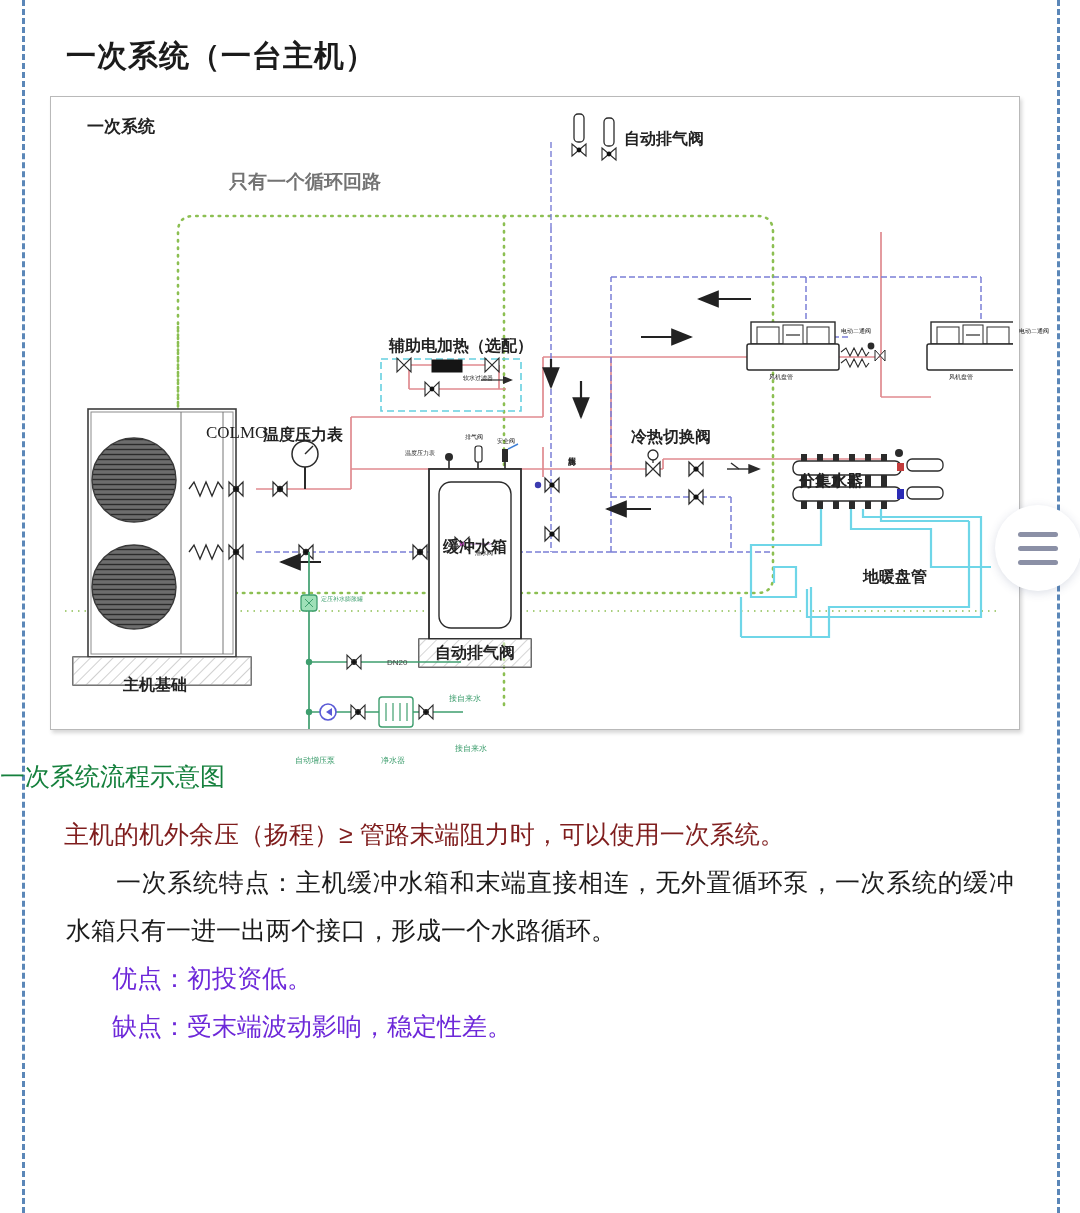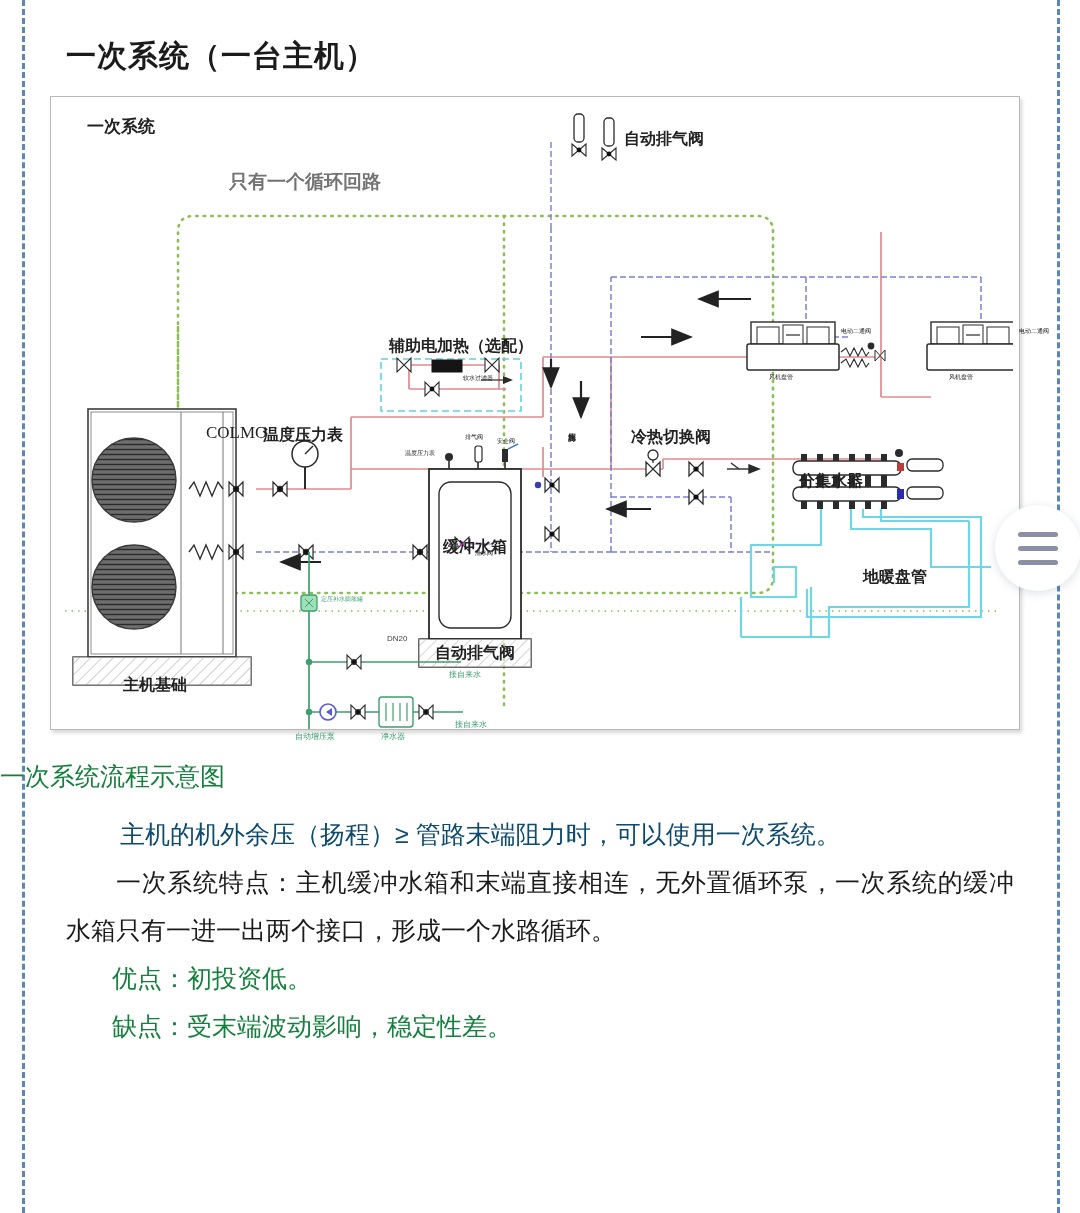--- a/index.html
+++ b/index.html
@@ -29,41 +29,41 @@
   }
 
   .svg-wrap{position:absolute;left:0;top:0;width:962px;height:632px;}
 
   .cap{
     position:absolute;width:1080px;text-align:left;top:760px;
     font-size:25px;color:#15803d;
   }
 
   .body-text{position:absolute;left:0;top:810px;width:1080px;}
-  .line{font-size:25px;color:#15803d;line-height:48px;white-space:nowrap;}
-  .line.red{color:#0c4a6e;padding-left:120px;}
+  .line{font-size:25px;color:#6d28d9;line-height:48px;white-space:nowrap;}
+  .line.red{color:#7f1d1d;padding-left:64px;}
   .para{
     font-size:25px;color:#1b1b1b;line-height:48px;
     padding:0 66px 0 66px;text-indent:2em;text-align:justify;
   }
   .line.ind{padding-left:112px;}
 
   .fab{
     position:absolute;left:995px;top:505px;width:86px;height:86px;
     border-radius:43px;background:#ffffff;
     box-shadow:0 2px 10px rgba(60,80,120,.18);
     display:flex;flex-direction:column;justify-content:center;align-items:center;gap:9px;
   }
   .fab i{display:block;width:40px;height:5px;border-radius:3px;background:#8b90a6;}
 
   
   .dlbl{position:absolute;white-space:nowrap;color:#222;font-weight:bold;}
   .dlbl.big{font-size:17px;}
   .dlbl.mid{font-size:16px;}
-  .dlbl.sm{font-size:8px;font-weight:normal;}
+  .dlbl.sm{font-size:8px;font-weight:normal;margin-top:24px;}
   .dlbl.xs{font-size:6px;font-weight:normal;}
   .dlbl.blue{color:#737373;font-size:19px;font-weight:bold;}
   .dlbl.green{color:#3e9e6e;}
   .vert{writing-mode:vertical-rl;}
 </style>
 </head>
 <body>
 
 <div class="page-guide left"></div>
 <div class="page-guide right"></div>

